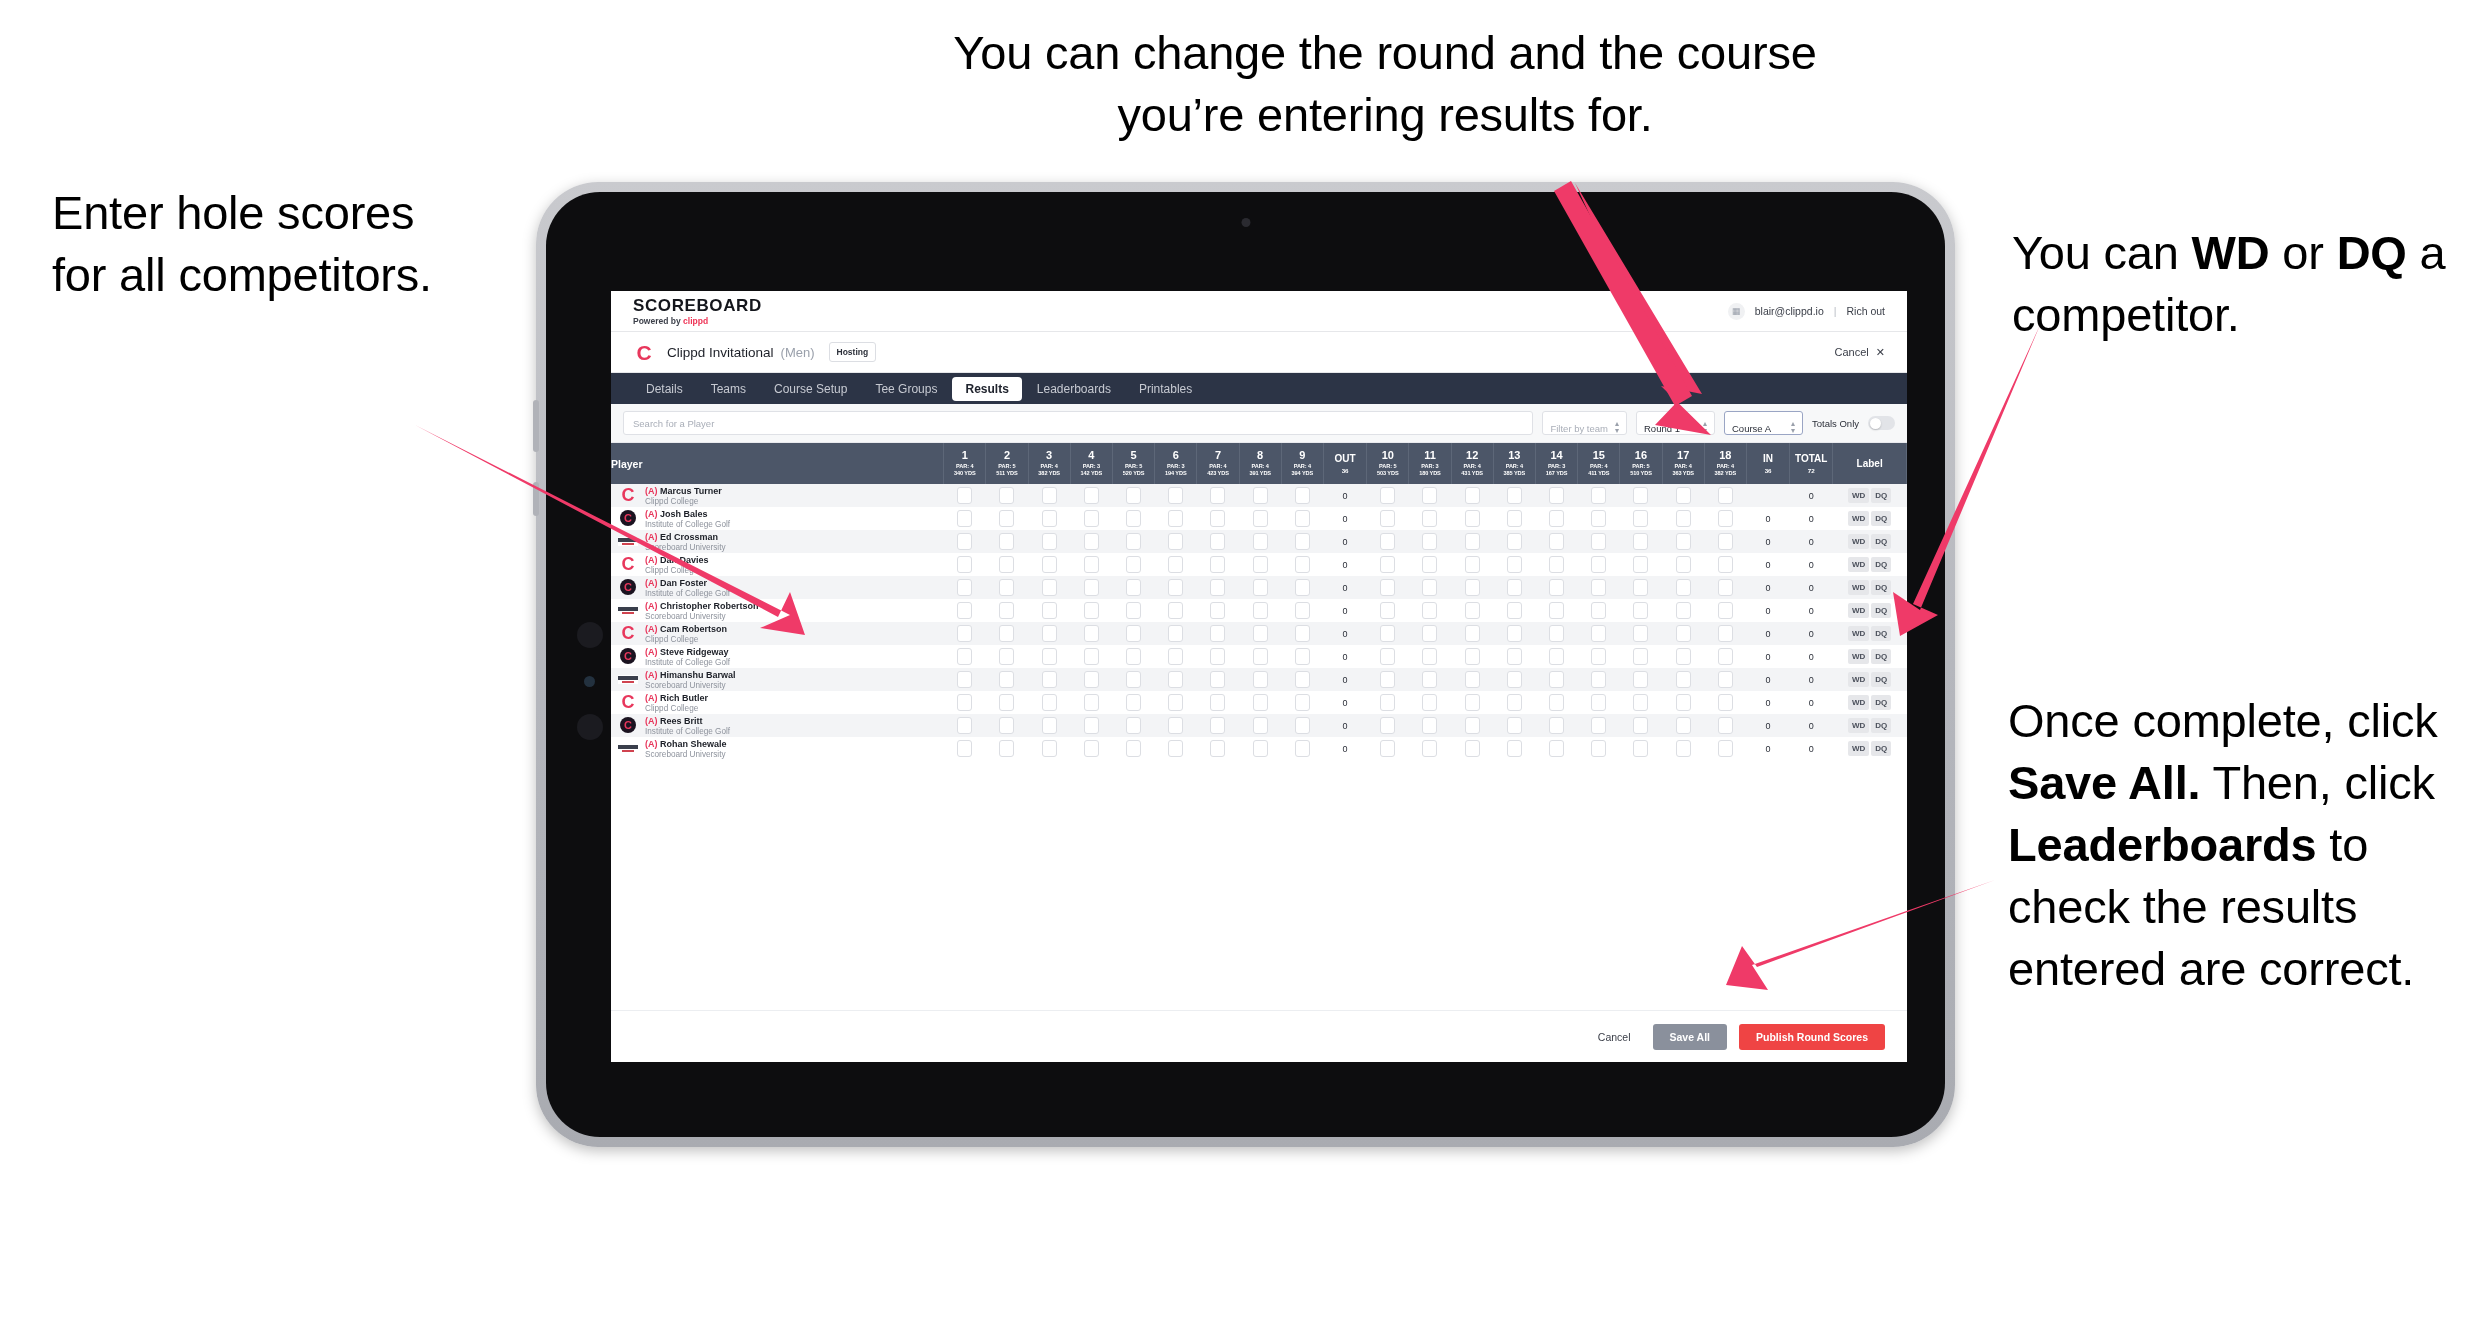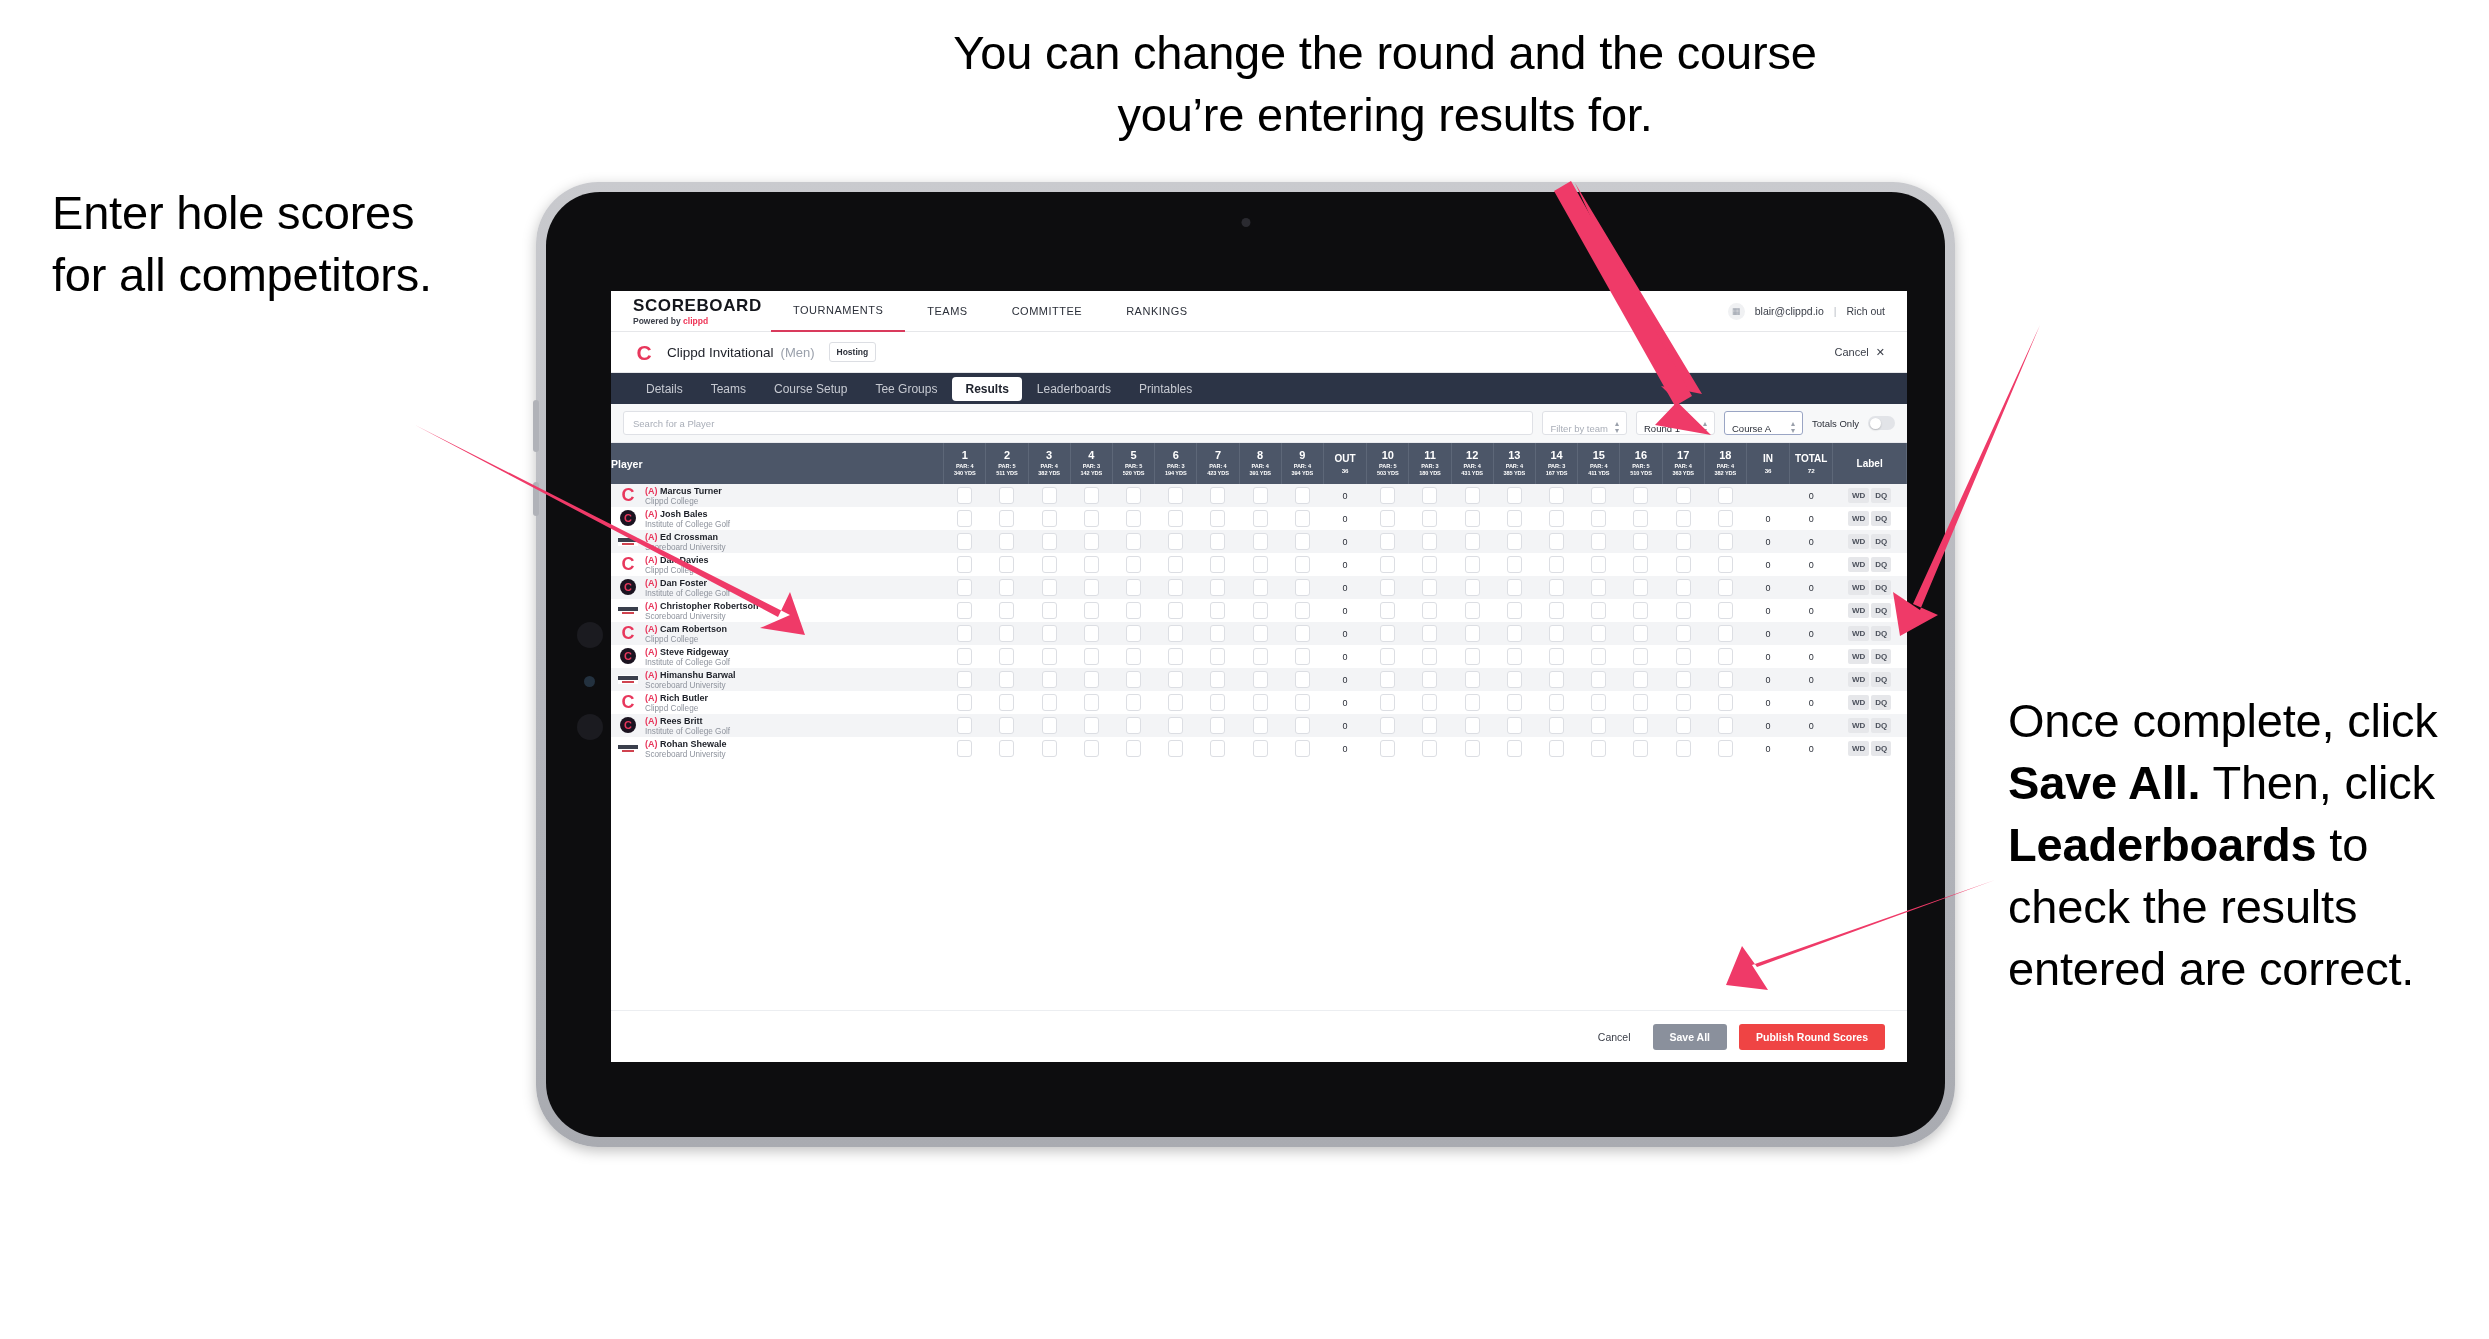--- a/index.html
+++ b/index.html
@@ -198,46 +198,41 @@
   #table-bottom-pad { height: 26px; background: #fff; }
 </style>
 </head>
 <body>
 
 <div id="stage">
 
   <div class="anno" id="anno-top">You can change the round and the course you’re entering results for.</div>
   <div class="anno" id="anno-left">Enter hole scores for all competitors.</div>
 
+  <div class="anno" id="anno-wd"><span>You can </span><b>WD</b><span> or </span><b>DQ</b><span> a competitor.</span></div>
 
   <div class="anno" id="anno-save"><span>Once complete, click </span><b>Save All.</b><span> Then, click </span><b>Leaderboards</b><span> to check the results entered are correct.</span></div>
 
   <div id="tablet">
     <div class="tab-btn" id="btn-a"></div>
     <div class="tab-btn" id="btn-b"></div>
     <div id="tablet-inner">
       <div id="cam-dot"></div>
       <div class="blk-dot" id="d1"></div>
       <div class="blk-dot" id="d2"></div>
       <div class="blk-dot" id="d3"></div>
     </div>
   </div>
 
   <div id="screen">
 
     <div id="topnav">
       <div class="logo-wrap">
         <div class="logo-main">SCOREBOARD</div>
         <div class="logo-sub"><span>Powered by </span><span class="brand">clippd</span></div>
-      </div>
-      <div class="topnav-items">
-        <div class="topnav-item active">TOURNAMENTS</div>
-        <div class="topnav-item">TEAMS</div>
-        <div class="topnav-item">COMMITTEE</div>
-        <div class="topnav-item">RANKINGS</div>
       </div>
       <div class="topnav-right">
         <div class="grid-ico">▦</div>
         <span>blair@clippd.io</span>
         <span class="sep">|</span>
         <span class="signout">Rich out</span>
       </div>
     </div>
 
     <div id="tourbar">

